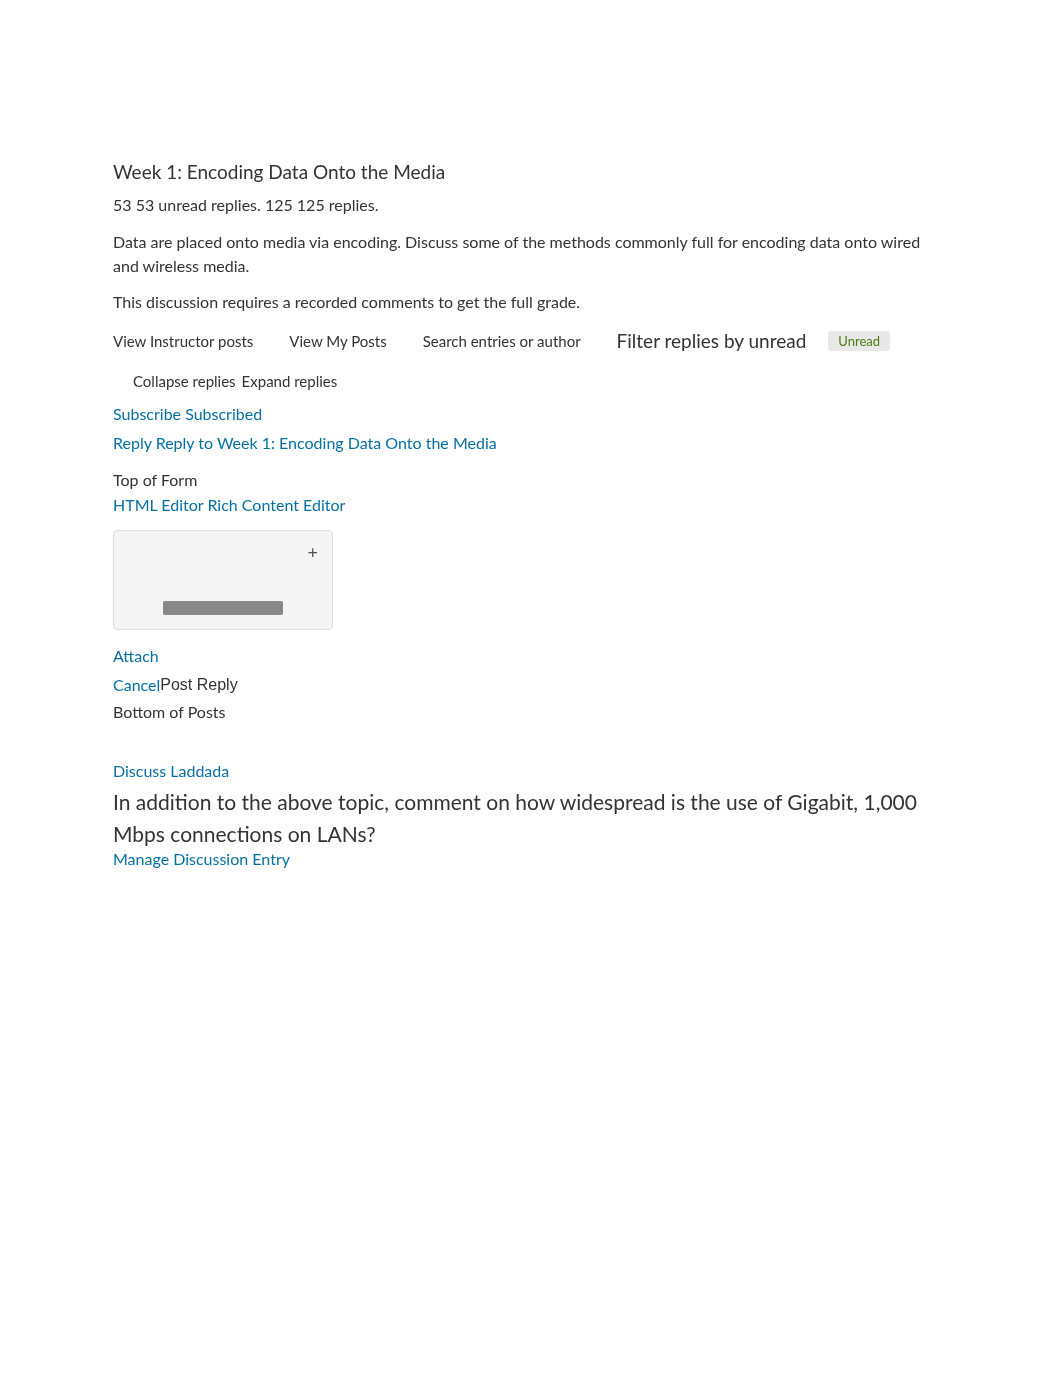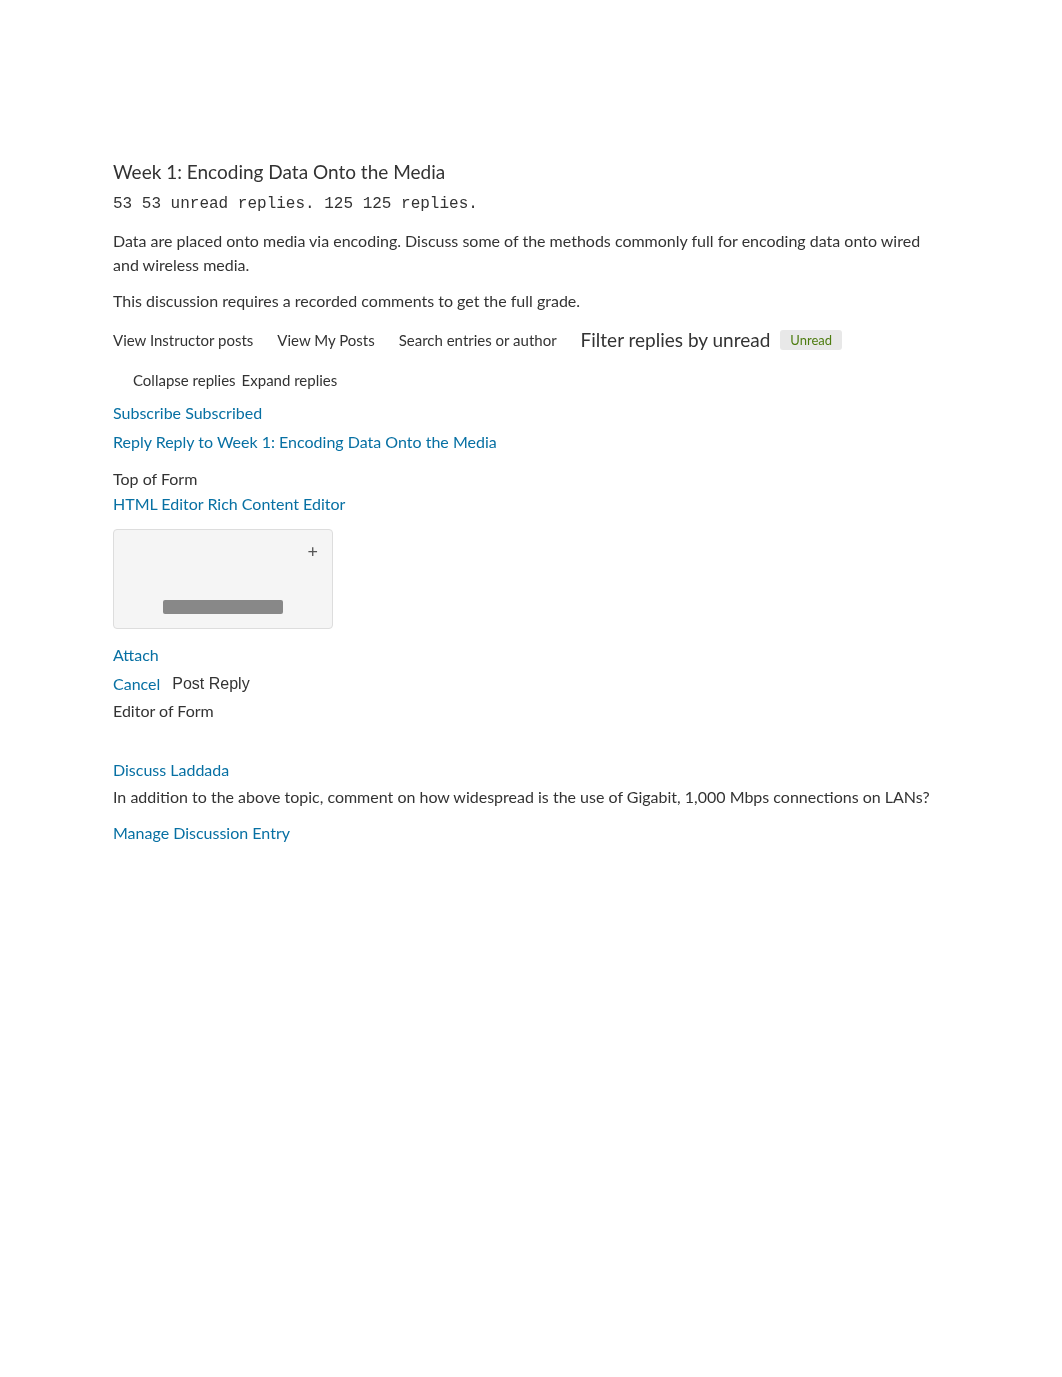--- a/index.html
+++ b/index.html
@@ -21,40 +21,39 @@
     .page-title {
       font-size: 19px;
       color: #333;
       margin-bottom: 12px;
     }
 
     .stats-line {
       font-size: 16px;
       color: #333;
       margin-bottom: 16px;
-      font-family: Liberation Mono, monospace;
     }
 
     .description {
       font-size: 16px;
       color: #333;
       margin-bottom: 14px;
       line-height: 1.5;
     }
 
     .requirement-note {
       font-size: 16px;
       color: #333;
       margin-bottom: 18px;
     }
 
     .toolbar-row {
       display: flex;
       align-items: center;
-      gap: 4px;
+      gap: 16px;
       margin-bottom: 20px;
       flex-wrap: wrap;
     }
 
     .toolbar-link {
       color: #333;
       text-decoration: none;
       font-size: 15px;
       margin-right: 20px;
       cursor: pointer;
@@ -144,21 +143,21 @@
       color: #555;
     }
 
     .attach-row {
       margin-bottom: 10px;
     }
 
     .action-row {
       display: flex;
       align-items: center;
-      gap: 12px;
+      gap: 0;
       margin-bottom: 8px;
     }
 
     .cancel-link {
       color: #0770a3;
       font-size: 16px;
       text-decoration: none;
       cursor: pointer;
     }
 
@@ -199,24 +198,23 @@
       margin-bottom: 6px;
     }
 
     .date-line {
       font-size: 16px;
       color: #333;
       margin-bottom: 14px;
     }
 
     .entry-body {
-      font-size: 16px;
+      font-size: 21px;
       color: #333;
       line-height: 1.5;
-      margin-bottom: 14px;
     }
 
     .manage-link {
       color: #0770a3;
       font-size: 16px;
       text-decoration: none;
       cursor: pointer;
     }
   </style>
 </head>
@@ -264,19 +262,19 @@
 
 <div class="attach-row">
   <a class="blue-link">Attach</a>
 </div>
 
 <div class="action-row">
   <a class="cancel-link">Cancel</a>
   <button class="post-reply-btn">Post Reply</button>
 </div>
 
-<div class="bottom-form-label">Editor of Form</div>
+<div class="bottom-form-label">Bottom of Posts</div>
 
 <div class="subdiscussion-section">
   <a class="author-link">Discuss Laddada</a>
   <div class="entry-body">In addition to the above topic, comment on how widespread is the use of Gigabit, 1,000 Mbps connections on LANs?</div>
   <a class="manage-link">Manage Discussion Entry</a>
 </div>
 
 </body></html>

